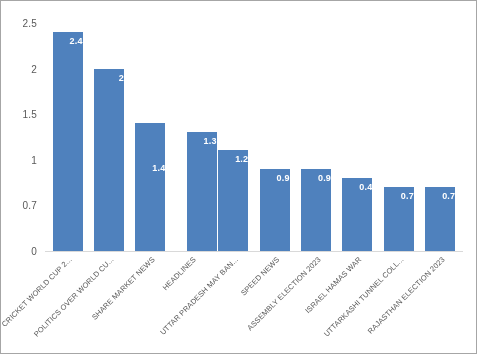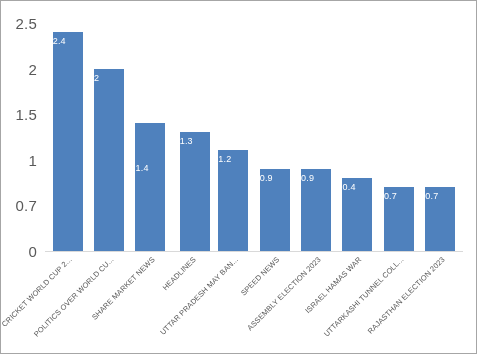--- a/index.html
+++ b/index.html
@@ -46,21 +46,21 @@
     position: absolute;
     left: 0px;
     top: 0px;
     width: 44px;
     height: 354px;
   }
   .y-tick {
     position: absolute;
     right: 8px;
     transform: translateY(-50%);
-    font-size: 15px;
+    font-size: 10px;
     color: #595959;
     white-space: nowrap;
     letter-spacing: 0.2px;
   }
 
   
   .bar-slot {
     position: absolute;
     bottom: 0;
     width: 41.4px;
@@ -72,23 +72,23 @@
     left: 50%;
     transform: translateX(-50%);
     width: 30px;
     background: #4f81bd;
   }
   .bar-label {
     position: absolute;
     top: 4px;
     left: 0;
     width: 100%;
-    text-align: left;
+    text-align: right;
     font-size: 9px;
-    font-weight: normal;
+    font-weight: bold;
     color: #ffffff;
     letter-spacing: 0.2px;
     pointer-events: none;
   }
 
   
   #x-axis {
     position: absolute;
     left: 46px;
     top: 252px;
@@ -146,21 +146,21 @@
       <div class="bar-slot" style="left: 41.4px;">
         <div class="bar" style="height: 182.4px; background: rgb(79, 129, 189);">
           <div class="bar-label" style="color: rgb(255, 255, 255);">2</div>
         </div>
       </div>
       <div class="bar-slot" style="left: 82.8px;">
         <div class="bar" style="height: 127.68px; background: rgb(79, 129, 189);">
           <div class="bar-label" style="color: rgb(255, 255, 255); margin-top: 36px;">1.4</div>
         </div>
       </div>
-      <div class="bar-slot" style="left: 127px;">
+      <div class="bar-slot" style="left: 134px;">
         <div class="bar" style="height: 118.56px; background: rgb(79, 129, 189);">
           <div class="bar-label" style="color: rgb(255, 255, 255);">1.3</div>
         </div>
       </div>
       <div class="bar-slot" style="left: 165.6px;">
         <div class="bar" style="height: 101px; background: rgb(79, 129, 189);">
           <div class="bar-label" style="color: rgb(255, 255, 255);">1.2</div>
         </div>
       </div>
       <div class="bar-slot" style="left: 207px;">

